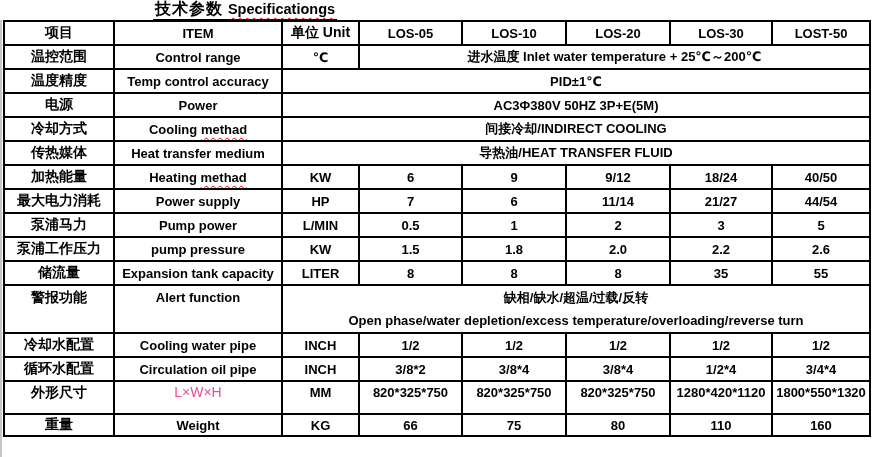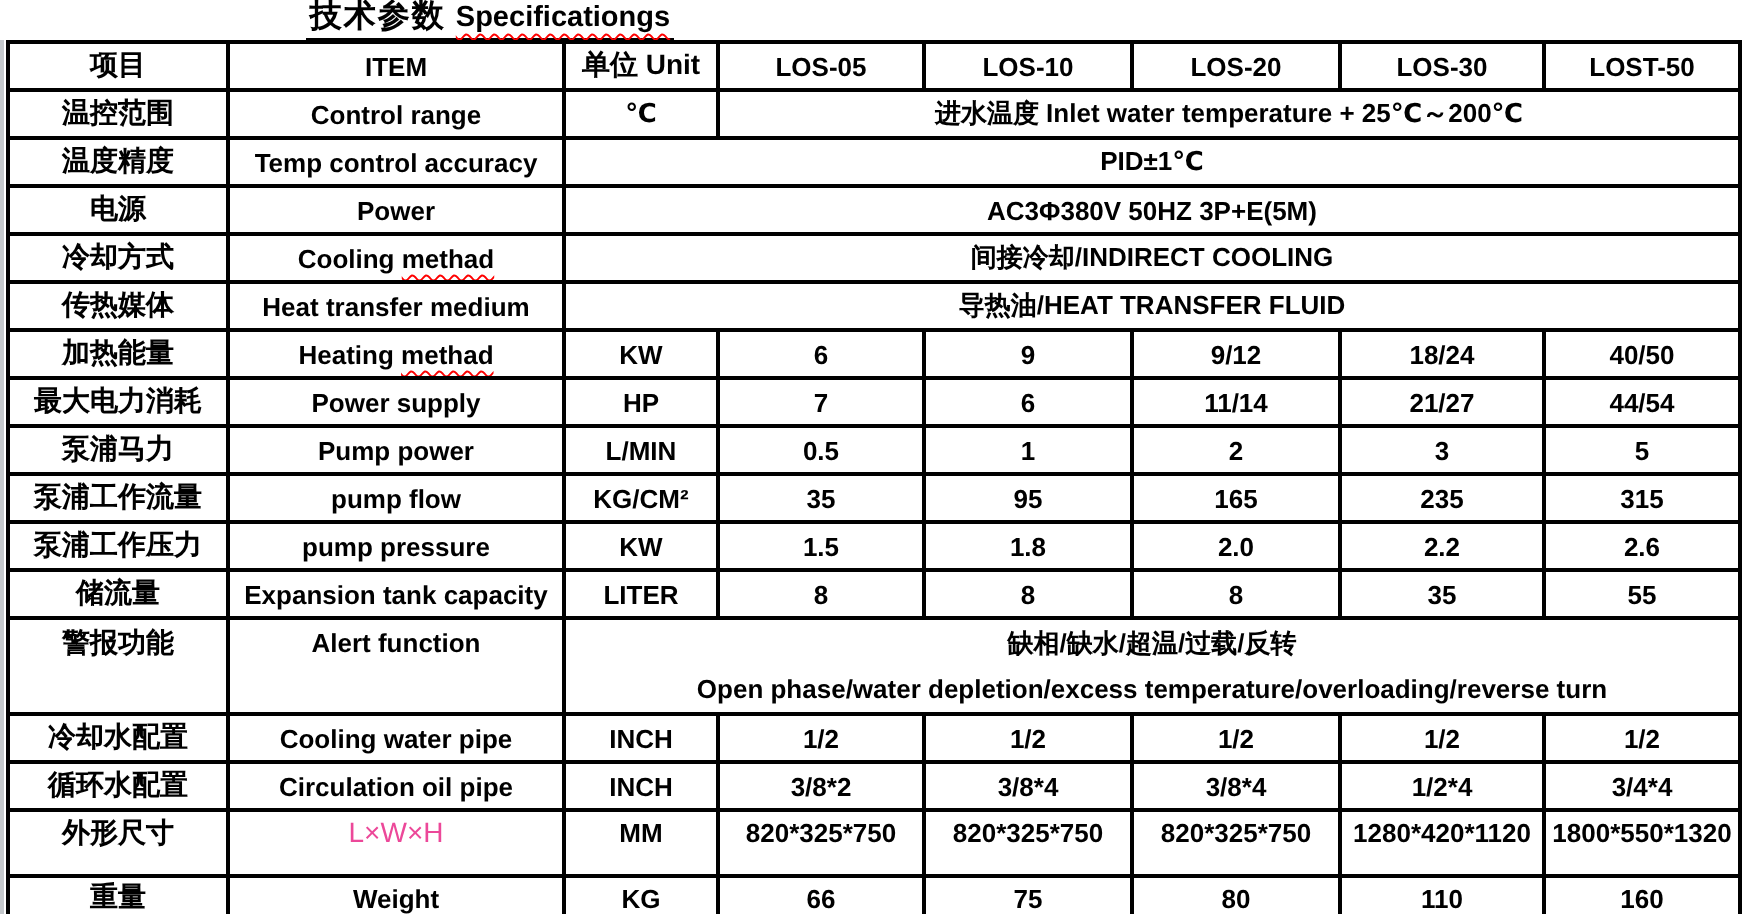--- a/index.html
+++ b/index.html
@@ -126,30 +126,20 @@
         <td class="c-zh">泵浦马力</td>
         <td>Pump power</td>
         <td>L/MIN</td>
         <td>0.5</td>
         <td>1</td>
         <td>2</td>
         <td>3</td>
         <td>5</td>
       </tr>
       <tr>
-        <td class="c-zh">泵浦工作流量</td>
-        <td>pump flow</td>
-        <td>KG/CM²</td>
-        <td>35</td>
-        <td>95</td>
-        <td>165</td>
-        <td>235</td>
-        <td>315</td>
-      </tr>
-      <tr>
         <td class="c-zh">泵浦工作压力</td>
         <td>pump pressure</td>
         <td>KW</td>
         <td>1.5</td>
         <td>1.8</td>
         <td>2.0</td>
         <td>2.2</td>
         <td>2.6</td>
       </tr>
       <tr>

